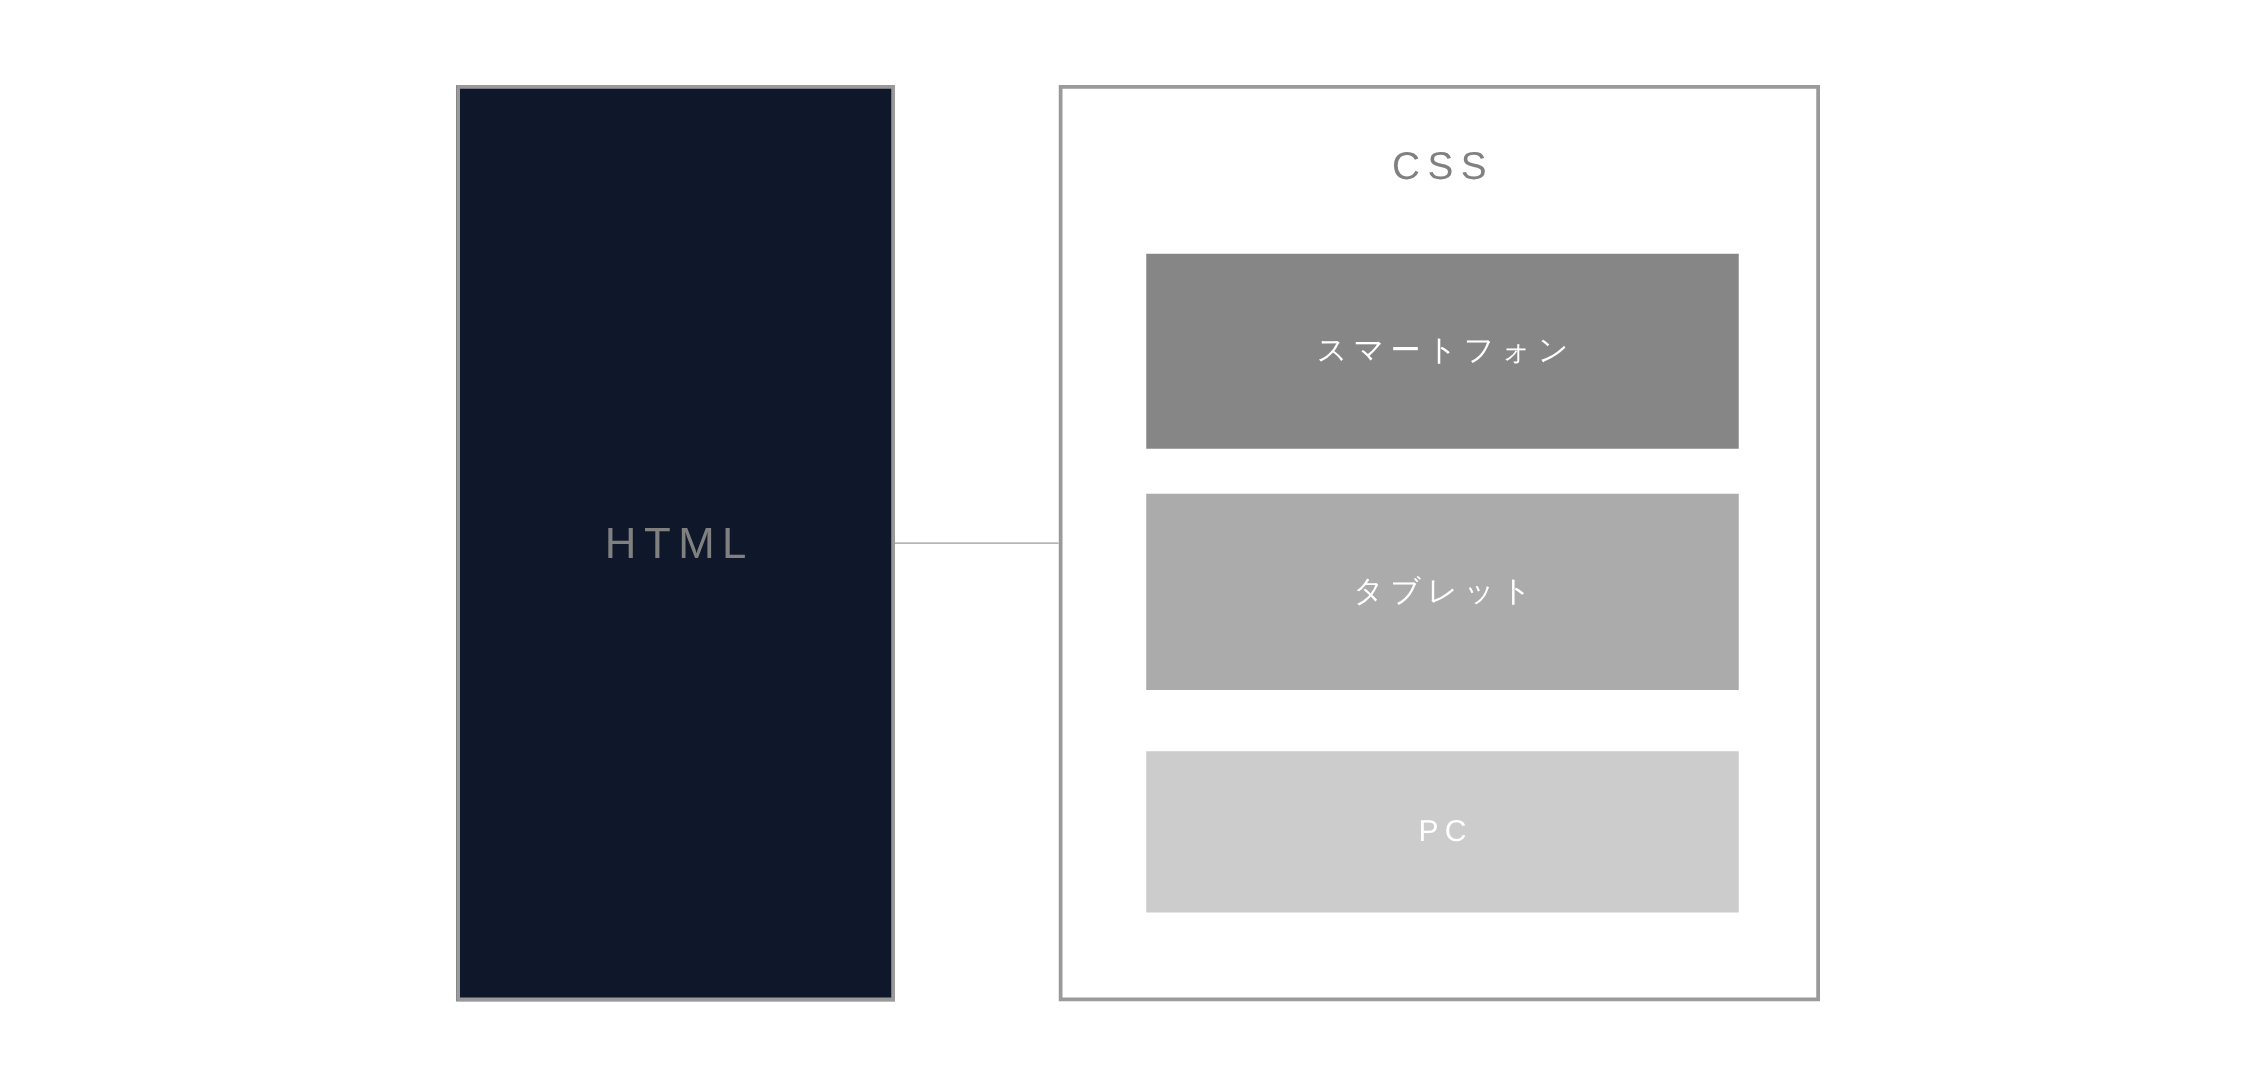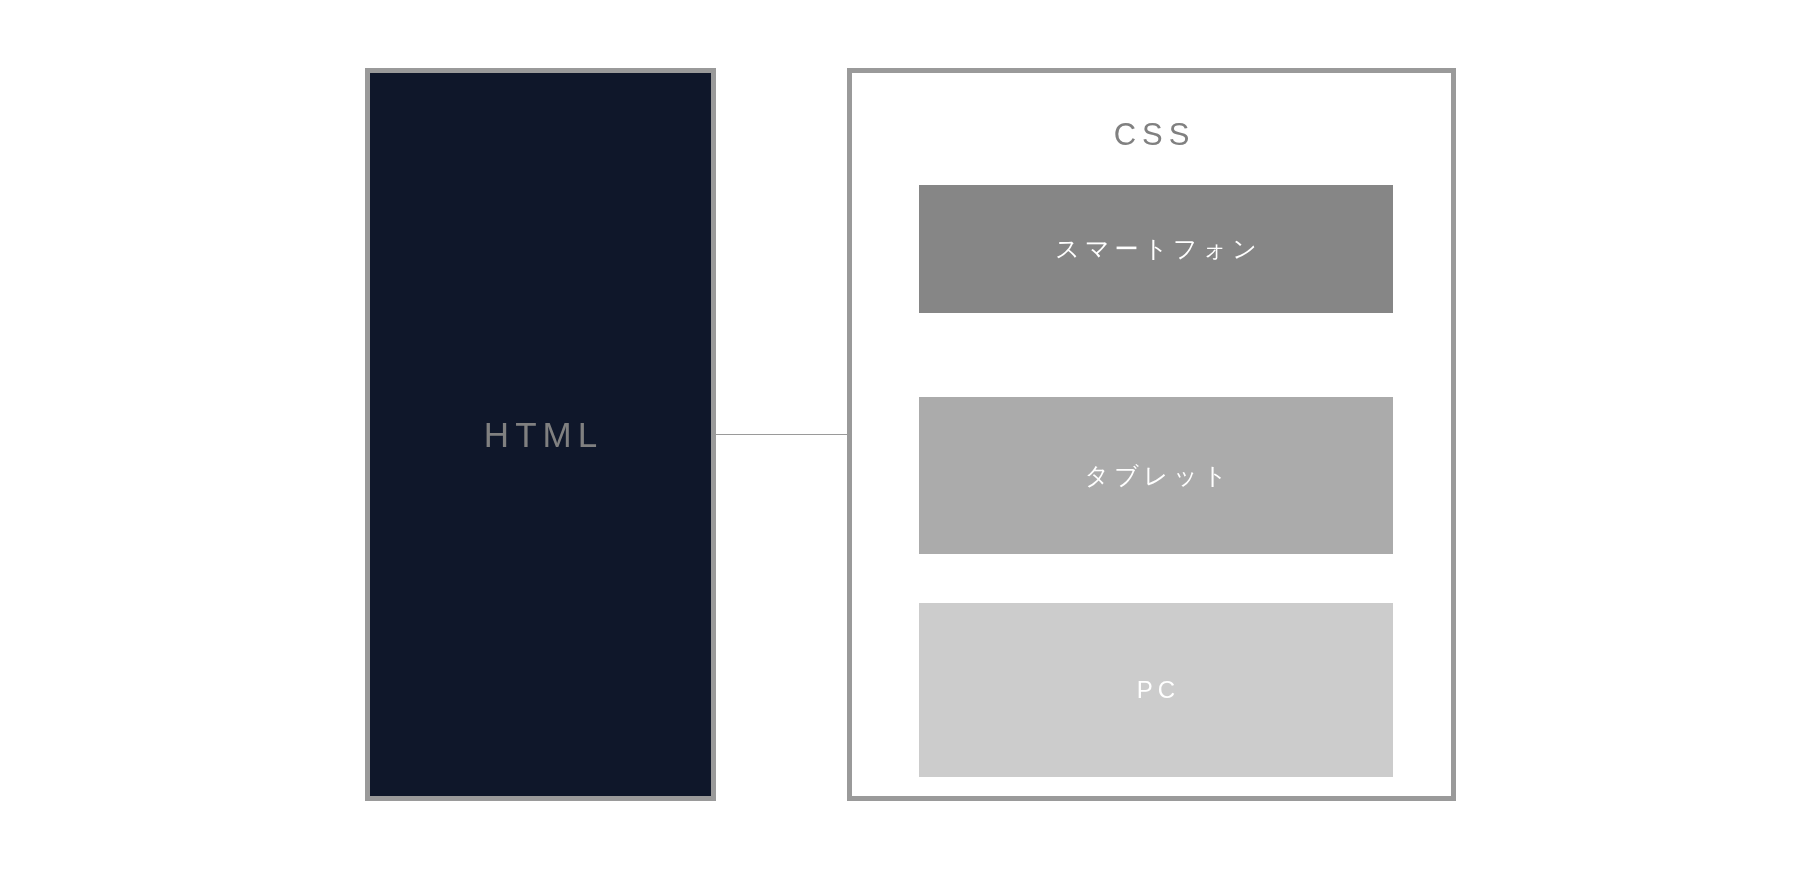--- a/index.html
+++ b/index.html
@@ -19,21 +19,21 @@
     width: 1812px;
     height: 869px;
     background: #ffffff;
   }
 
   
   .panel {
     position: absolute;
     box-sizing: border-box;
     background: #ffffff;
-    border: 5px solid #ef4444;
+    border: 3px solid #ef4444;
   }
 
   #html-panel {
     left: 365px;
     top: 68px;
     width: 351px;
     height: 733px;
   }
 
   #css-panel {
@@ -82,23 +82,23 @@
 
   .media-bar-label {
     color: #ffffff;
     font-size: 24px;
     letter-spacing: 5px;
     text-indent: 5px;
     line-height: 1;
     white-space: nowrap;
   }
 
-  #media-bar-0 { top: 112px; height: 128px; }
+  #media-bar-0 { top: 132px; height: 156px; }
   #media-bar-1 { top: 324px; height: 157px; text-align: center; }
-  #media-bar-2 { top: 530px; height: 174px; }
+  #media-bar-2 { top: 530px; height: 129px; }
 
   
   #connector {
     position: absolute;
     left: 716px;
     top: 434px;
     width: 131px;
     height: 1px;
     background: #9a9a9a;
   }

